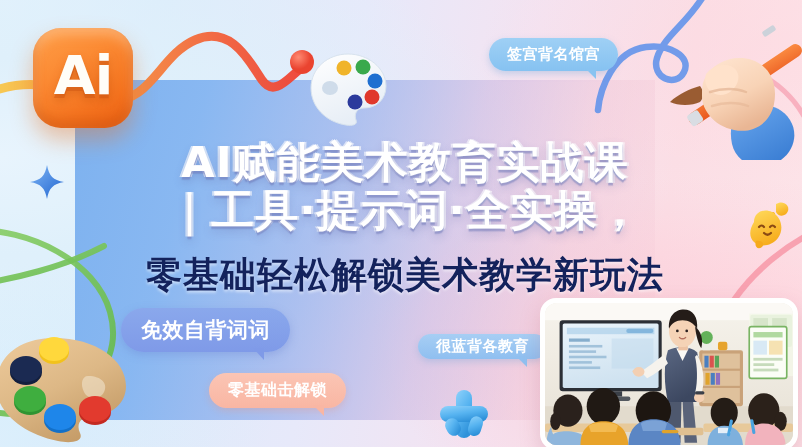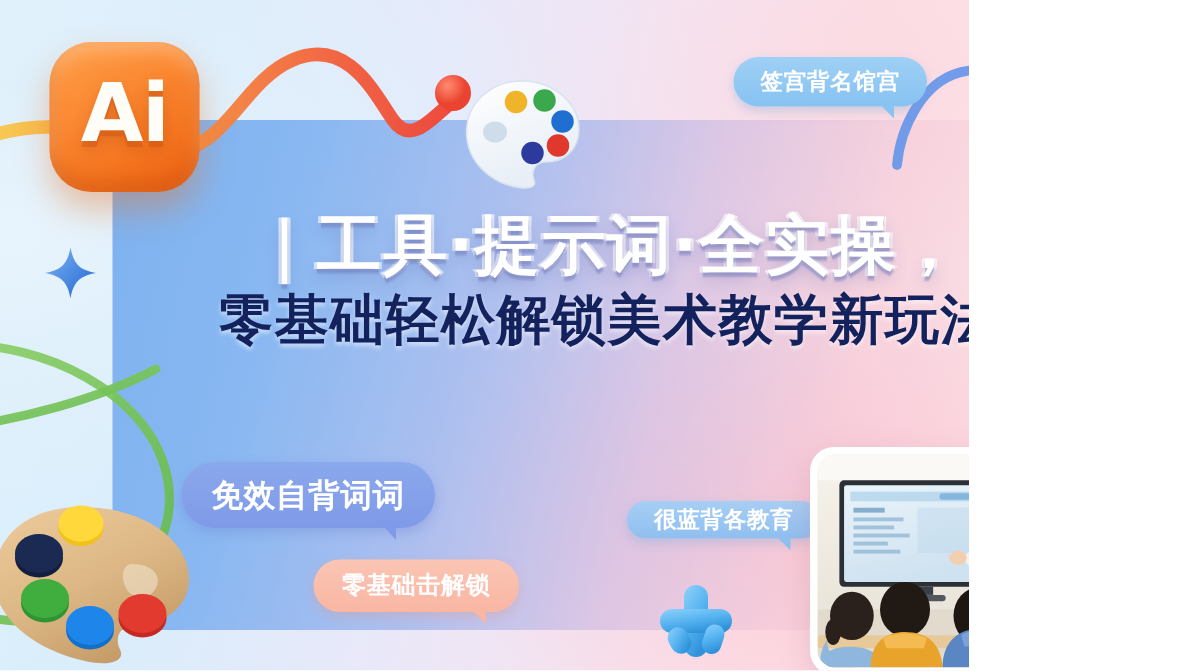--- a/index.html
+++ b/index.html
@@ -1,20 +1,20 @@
 <!DOCTYPE html>
 <html><head>
 <meta charset="utf-8">
 <style>
   html,body{margin:0;padding:0;background:#fff;}
   body{font-family:"Liberation Sans","DejaVu Sans",sans-serif;}
 
   .banner{
     position:relative;
-    width:646px;height:447px;
+    width:802px;height:447px;
     overflow:hidden;
     background:
       radial-gradient(120% 100% at 0% 35%, #e8f4fd 0%, #dff0fb 22%, rgba(223,240,251,0) 55%),
       linear-gradient(100deg,#e3f2fd 0%,#dcecfb 18%,#e7e9fa 42%,#f4e3f1 62%,#fbdfe6 80%,#fde6ea 100%);
   }
 
   
   .bg-wash{position:absolute;inset:0;
     background:
       radial-gradient(60% 55% at 88% 78%, rgba(255,190,205,.55) 0%, rgba(255,190,205,0) 70%),
@@ -88,21 +88,21 @@
     color:#ffffff;
     text-shadow:
        0 2px 0 rgba(120,130,190,.30),
        0 3px 1px rgba(105,115,180,.35),
        0 5px 10px rgba(95,105,170,.32),
        2px 0 0 rgba(255,255,255,.65),
       -2px 0 0 rgba(255,255,255,.65);
   }
   .hl-2{margin-top:2px;}
   .hl-3{
-    font-size:36px;margin-top:7px;
+    font-size:36px;margin-top:23px;
     color:#13225c;
     text-shadow:0 2px 3px rgba(255,255,255,.55);
   }
 
   
   .pill{
     position:absolute;
     display:inline-flex;align-items:center;justify-content:center;
     border-radius:999px;
     font-family:"DejaVu Sans","Liberation Sans",sans-serif;
@@ -329,20 +329,21 @@
     <defs>
       <linearGradient id="spk" x1="0" y1="0" x2="1" y2="1">
         <stop offset="0%" stop-color="#7fb6f5"></stop>
         <stop offset="100%" stop-color="#1f63cf"></stop>
       </linearGradient>
     </defs>
     <path d="M17,0 C19,11 23,15 34,17 C23,19 19,23 17,34 C15,23 11,19 0,17 C11,15 15,11 17,0 Z" fill="url(#spk)"></path>
   </svg>
 
   <div class="headline">
+    <span class="hl-line hl-1">AI赋能美术教育实战课</span>
     <span class="hl-line hl-2">｜工具·提示词·全实操，</span>
     <span class="hl-line hl-3">零基础轻松解锁美术教学新玩法</span>
   </div>
 
   <div class="pill pill-1">签宫背名馆宫</div>
   <div class="pill pill-2">免效自背词词</div>
   <div class="pill pill-3">很蓝背各教育</div>
   <div class="pill pill-4">零基础击解锁</div>
 
   <div class="photo-card">

